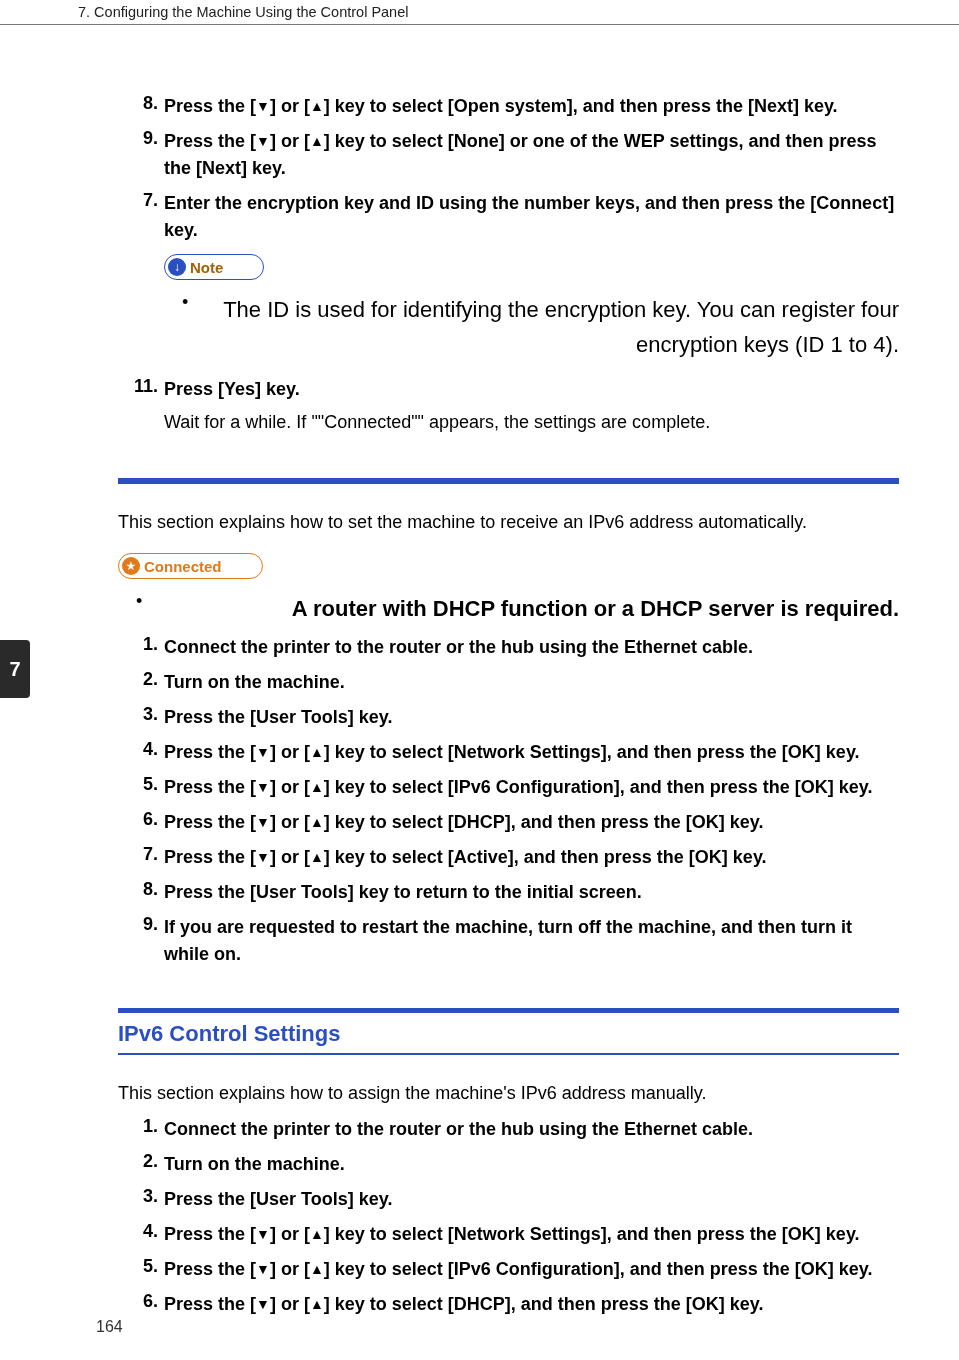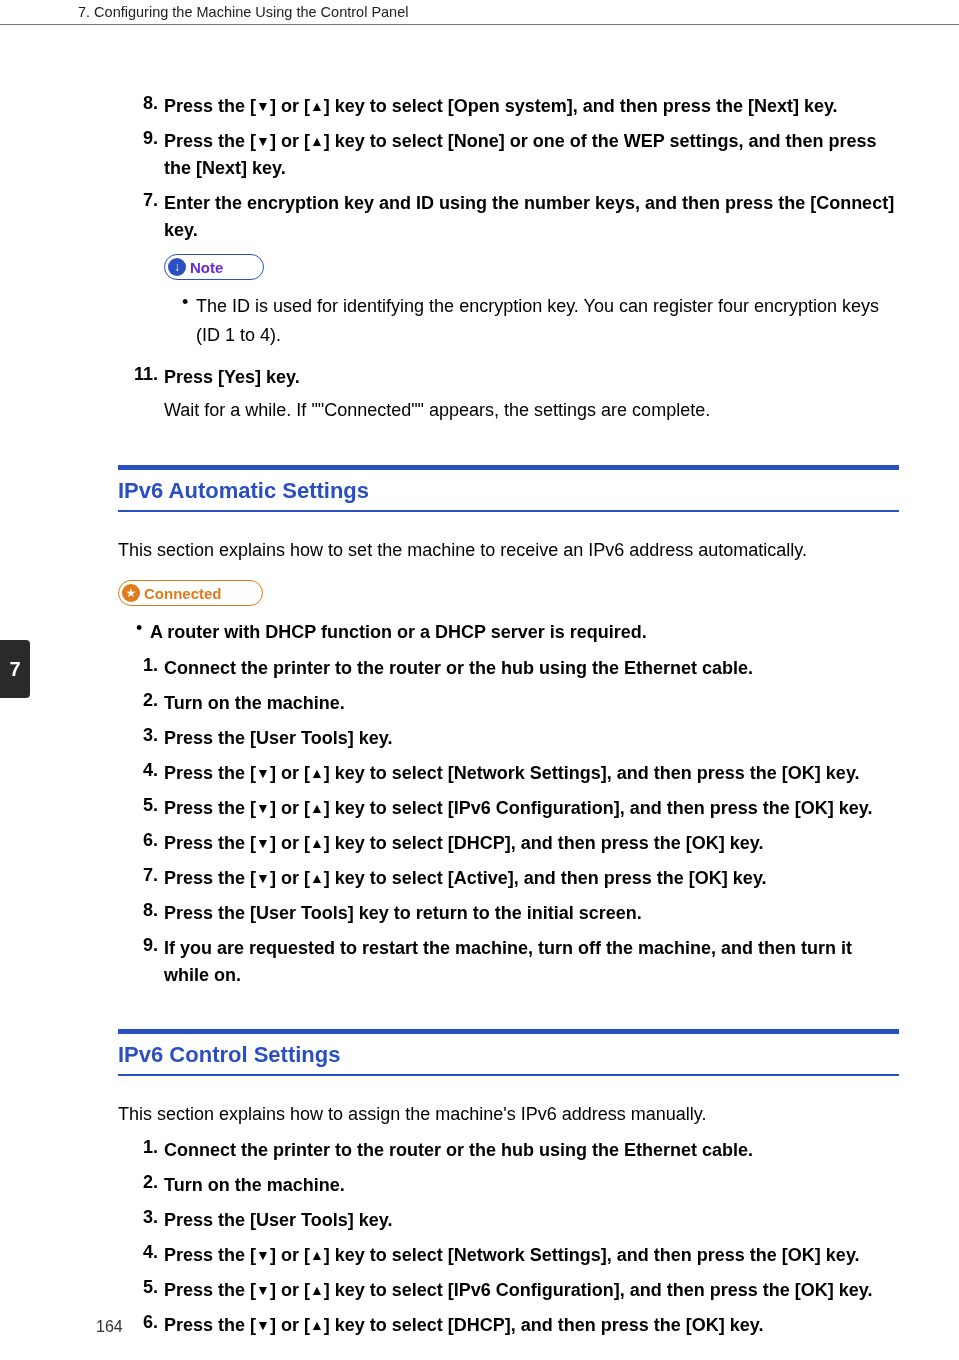--- a/index.html
+++ b/index.html
@@ -71,40 +71,41 @@
     color: #fff;
     font-size: 12px;
     line-height: 18px;
     text-align: center;
     margin-right: 4px;
     flex-shrink: 0;
   }
   .callout-label {
     font-weight: 700;
     font-size: 15px;
-    color: #6d28d9;
+    color: #a16207;
   }
   .callout-important {
     border-color: #e07a1a;
   }
   .callout-important .callout-label { color: #e07a1a; }
   .callout-important .callout-icon { background: #e07a1a; }
   .sub-bullet {
     display: flex;
     margin: 6px 0 6px 18px;
   }
   .sub-bullet .dot {
     width: 14px;
     flex-shrink: 0;
     font-size: 18px;
   }
   .sub-bullet .txt {
-    font-size: 18px;
+    font-size: 22px;
     line-height: 1.6;
     flex: 1;
+    text-align: right;
   }
   .section-rule-thick {
     height: 5px;
     background: #2a4fc0;
     margin-top: 40px;
   }
   .section-title {
     font-size: 22px;
     font-weight: 600;
     color: #2a4fc0;
@@ -180,21 +181,20 @@
         <div class="ol-item">
           <div class="ol-num">11.</div>
           <div class="ol-body">
             <div class="step-text">Press [Yes] key.</div>
             <div class="followup">Wait for a while. If ""Connected"" appears, the settings are complete.</div>
           </div>
         </div>
       </div>
 
     <div class="section-rule-thick"></div>
-    <div class="section-title">IPv6 Automatic Settings</div>
     <div class="section-rule-thin"></div>
     <div class="intro">This section explains how to set the machine to receive an IPv6 address automatically.</div>
 
     <div class="callout callout-important">
       <span class="callout-icon">★</span>
       <span class="callout-label">Connected</span>
     </div>
     <div id="auto-important-bullets">
         <div class="sub-bullet" style="margin-left: 18px;">
           <div class="dot">•</div>

